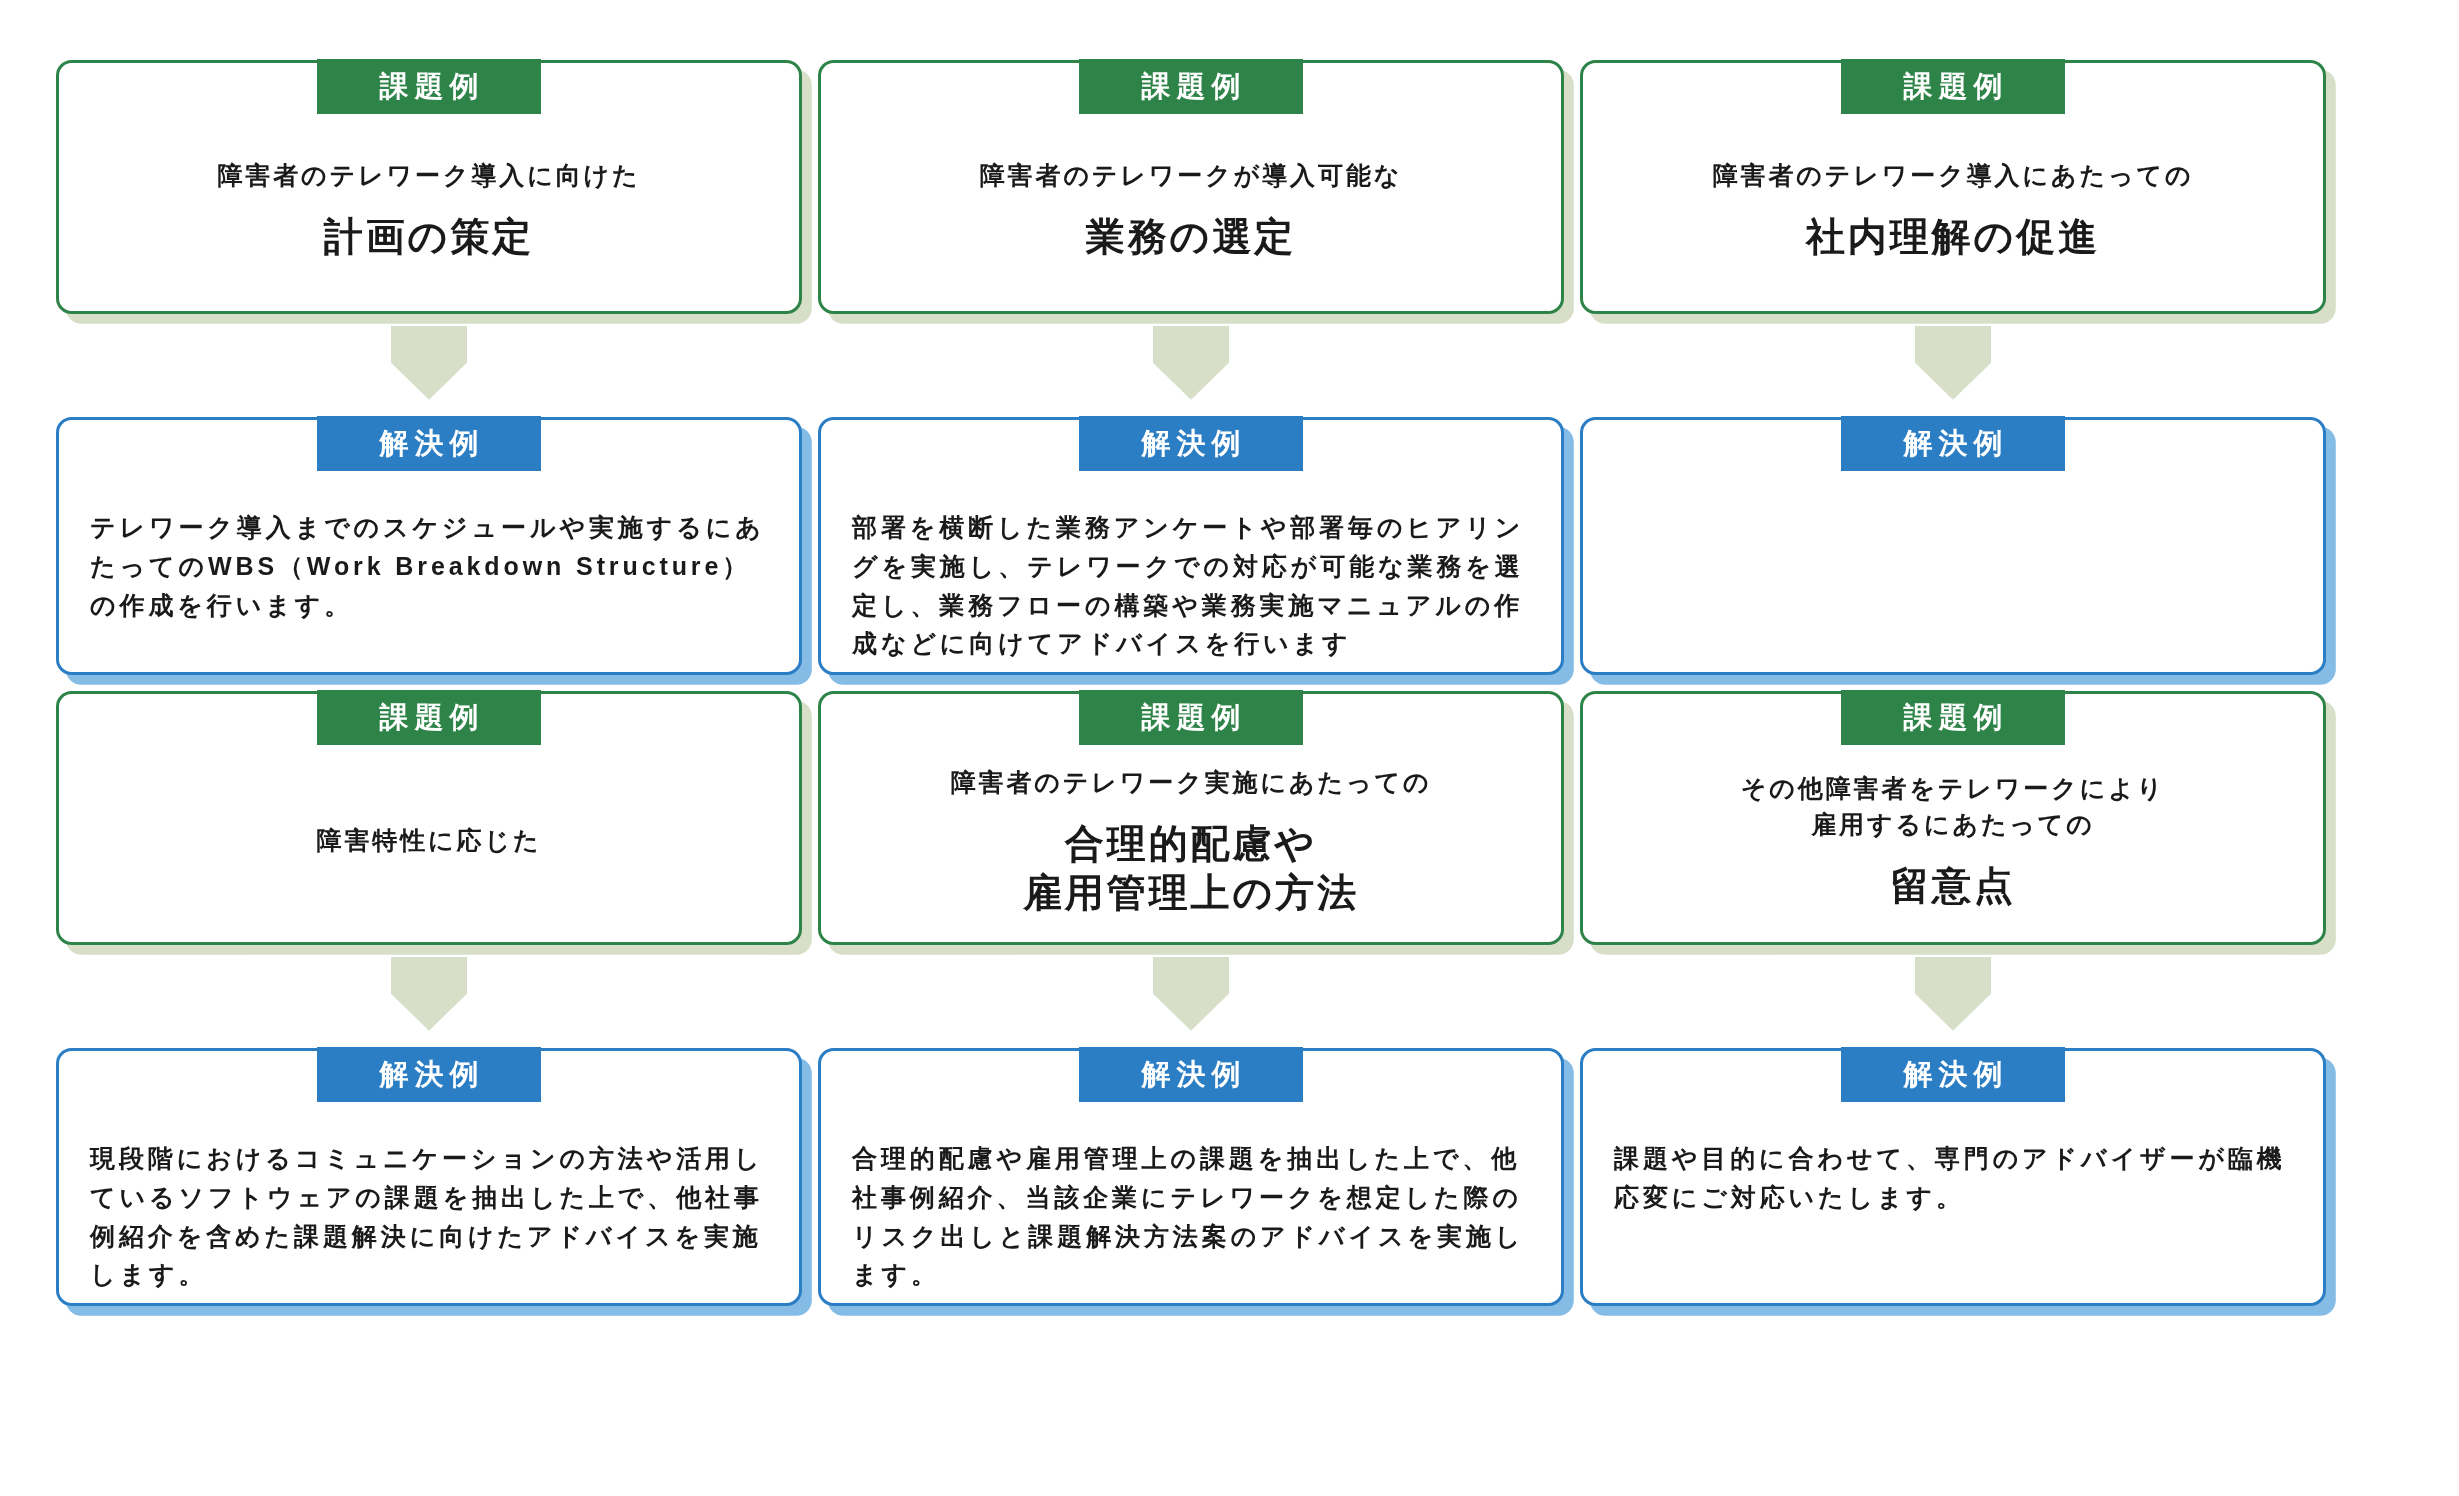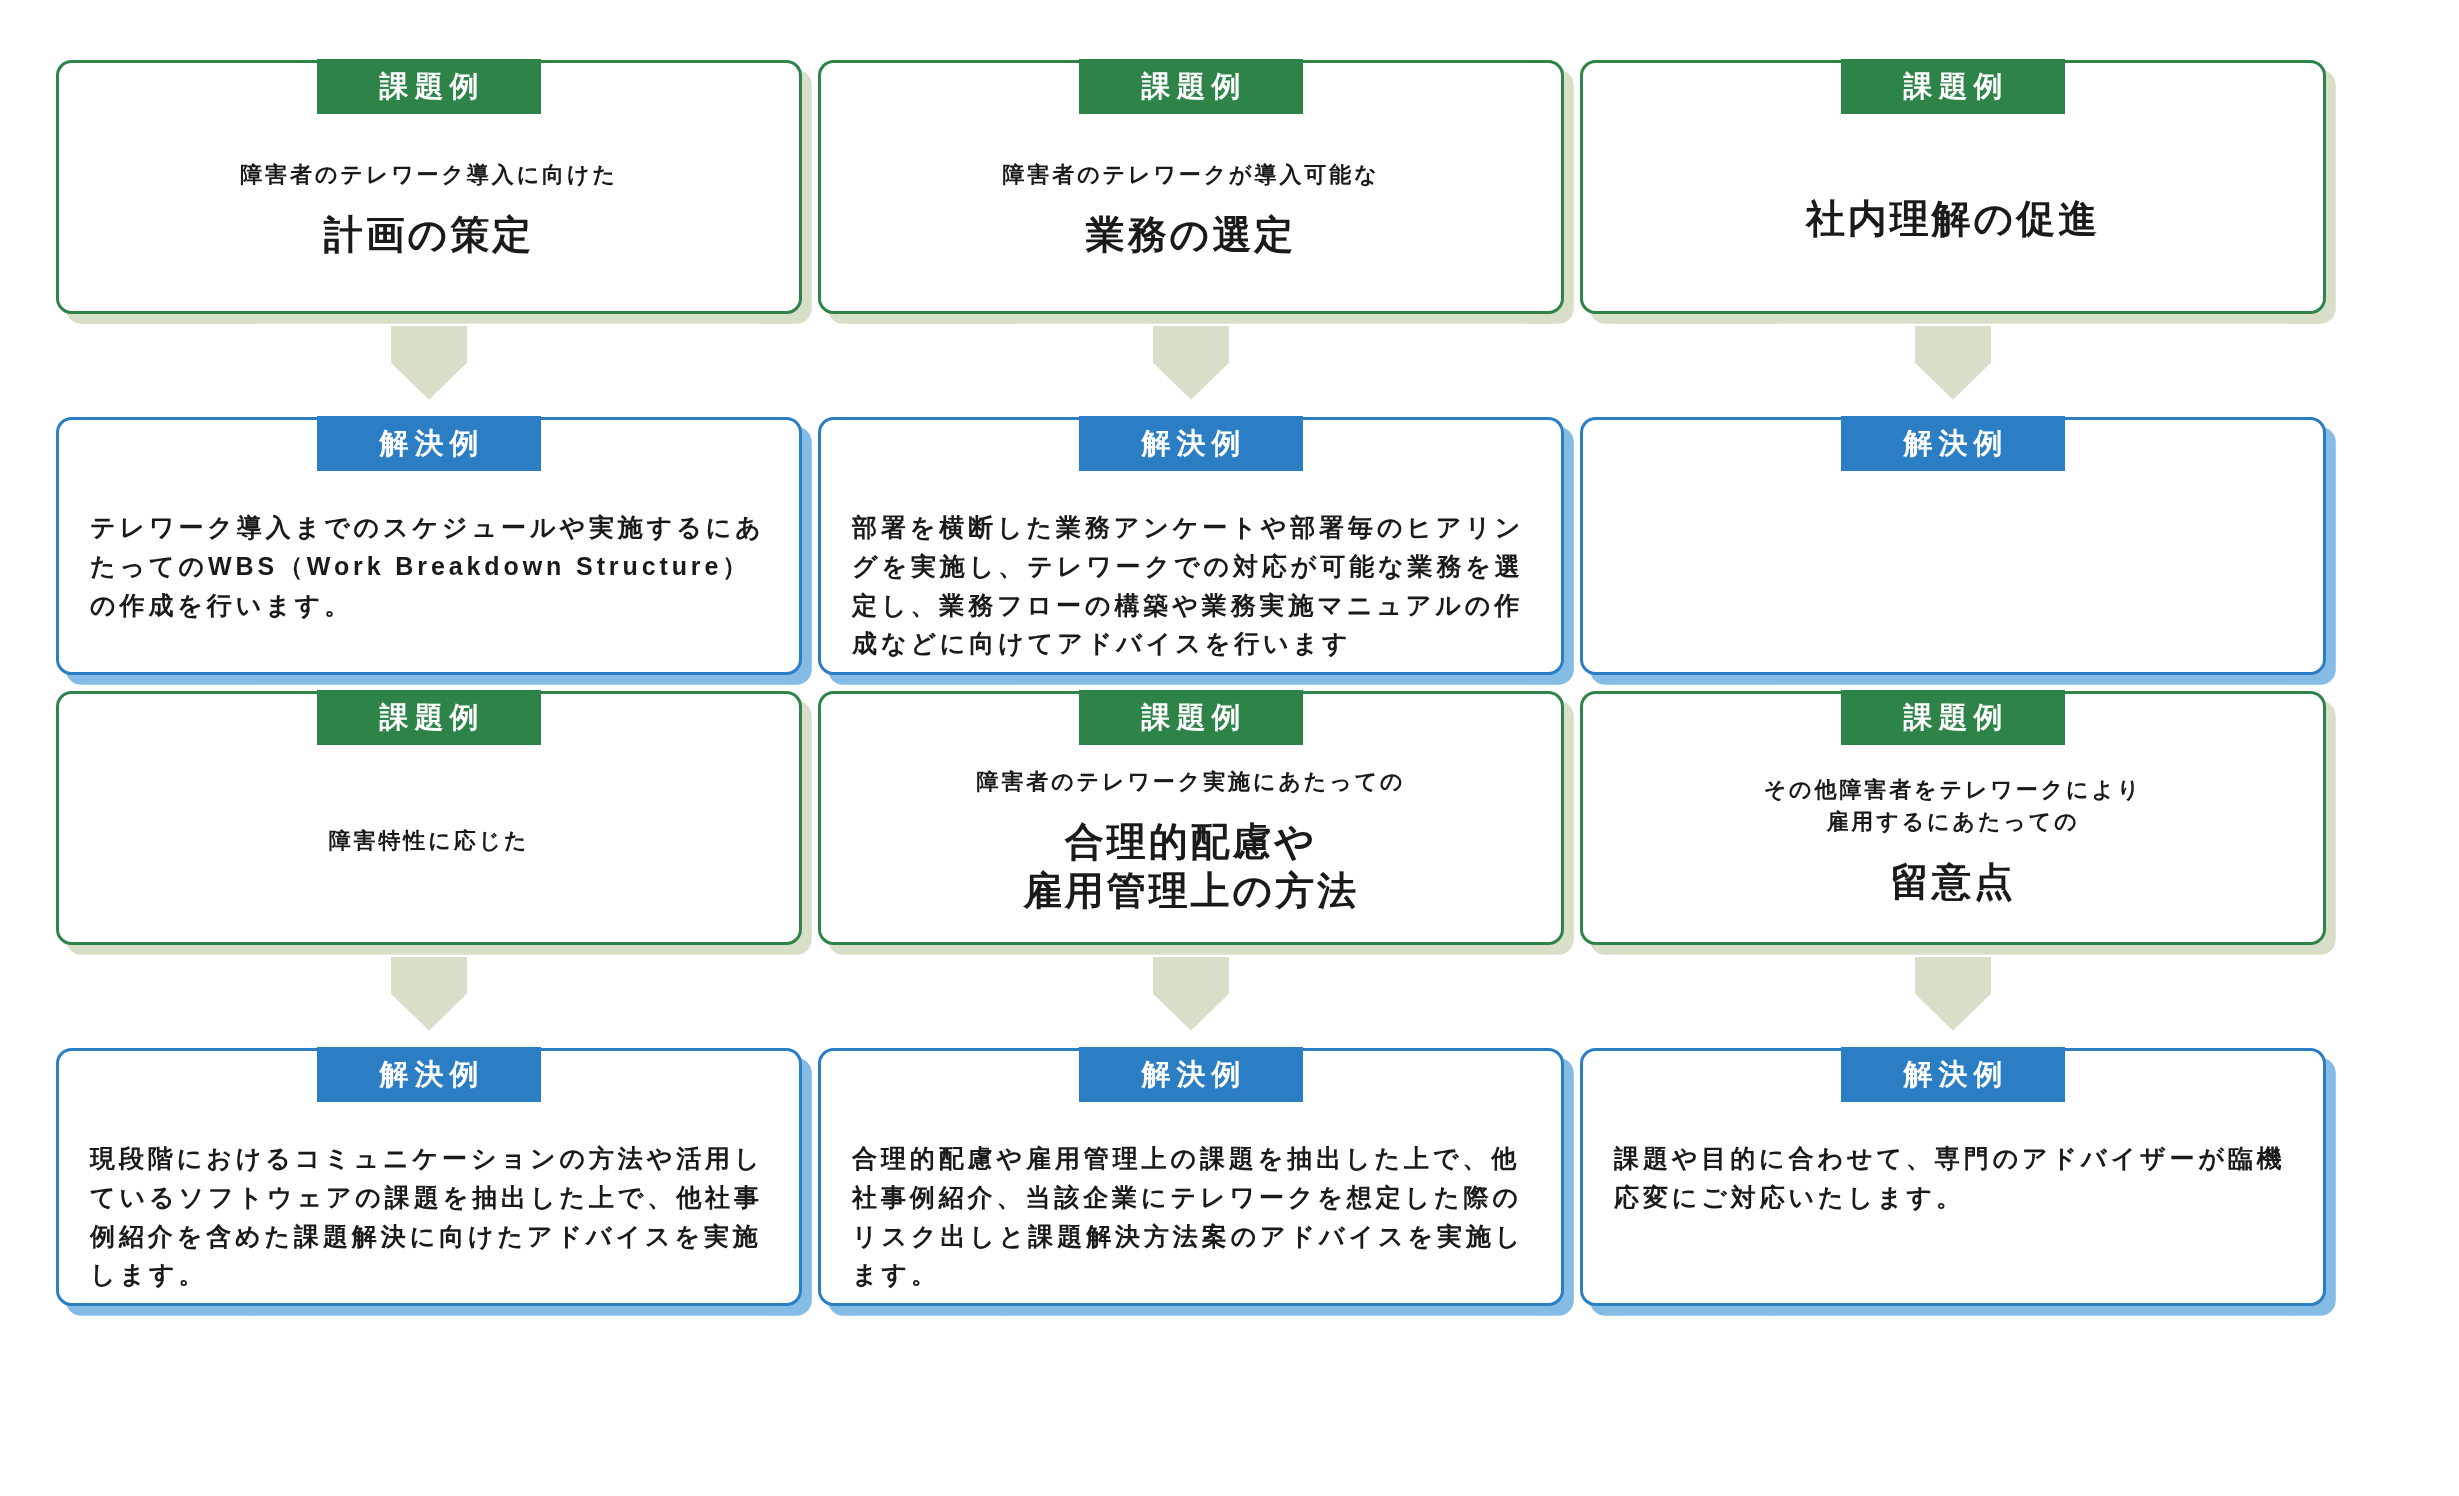--- a/index.html
+++ b/index.html
@@ -67,21 +67,21 @@
     color: #ffffff;
     font-size: 29px;
     font-weight: 600;
     letter-spacing: 5.9px;
     text-indent: 5.9px;
     z-index: 2;
   }
   .badge-green { background: #2e8448; }
   .badge-blue  { background: #2b7ec4; text-align: right; }
   .p-subtitle {
-    font-size: 22px;
+    font-size: 25px;
     font-weight: 600;
     letter-spacing: 2.9px;
     line-height: 1.45;
     white-space: pre-line;
   }
   .p-title {
     margin-top: 20px;
     font-size: 39px;
     font-weight: 800;
     letter-spacing: 2.9px;
@@ -141,20 +141,21 @@
     </div>
     <div class="card solution">
       <div class="badge badge-blue">解決例</div>
       <div class="s-body">部署を横断した業務アンケートや部署毎のヒアリングを実施し、テレワークでの対応が可能な業務を選定し、業務フローの構築や業務実施マニュアルの作成などに向けてアドバイスを行います</div>
     </div>
   </div>
 
   <div class="pair">
     <div class="card problem">
       <div class="badge badge-green">課題例</div>
+      <div class="p-subtitle">障害者のテレワーク導入にあたっての</div>
       <div class="p-title">社内理解の促進</div>
     </div>
     <div class="arrow-zone">
       <div class="arrow"></div>
     </div>
     <div class="card solution">
       <div class="badge badge-blue">解決例</div>
     </div>
   </div>
 

